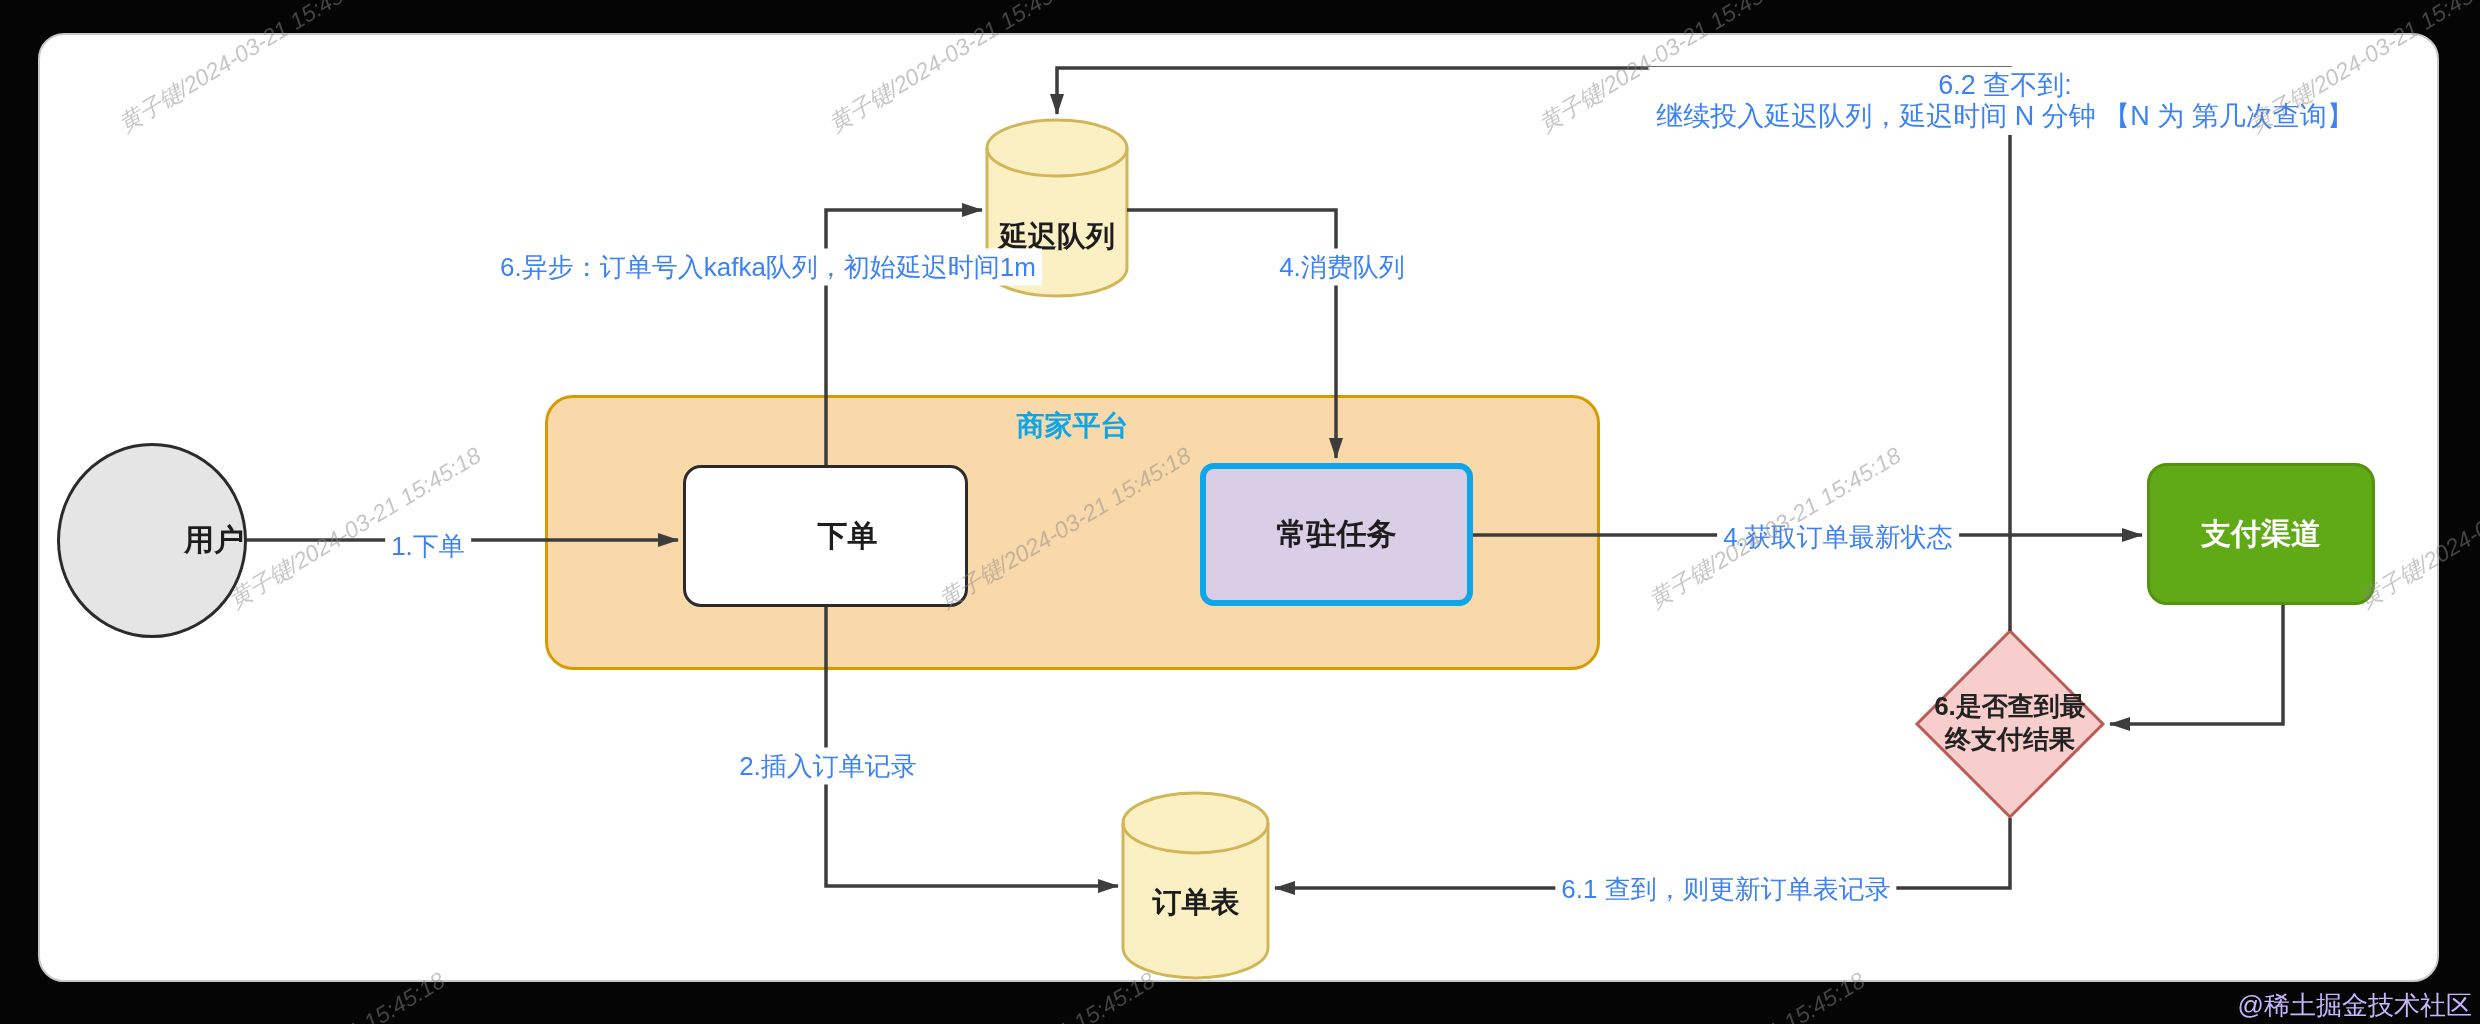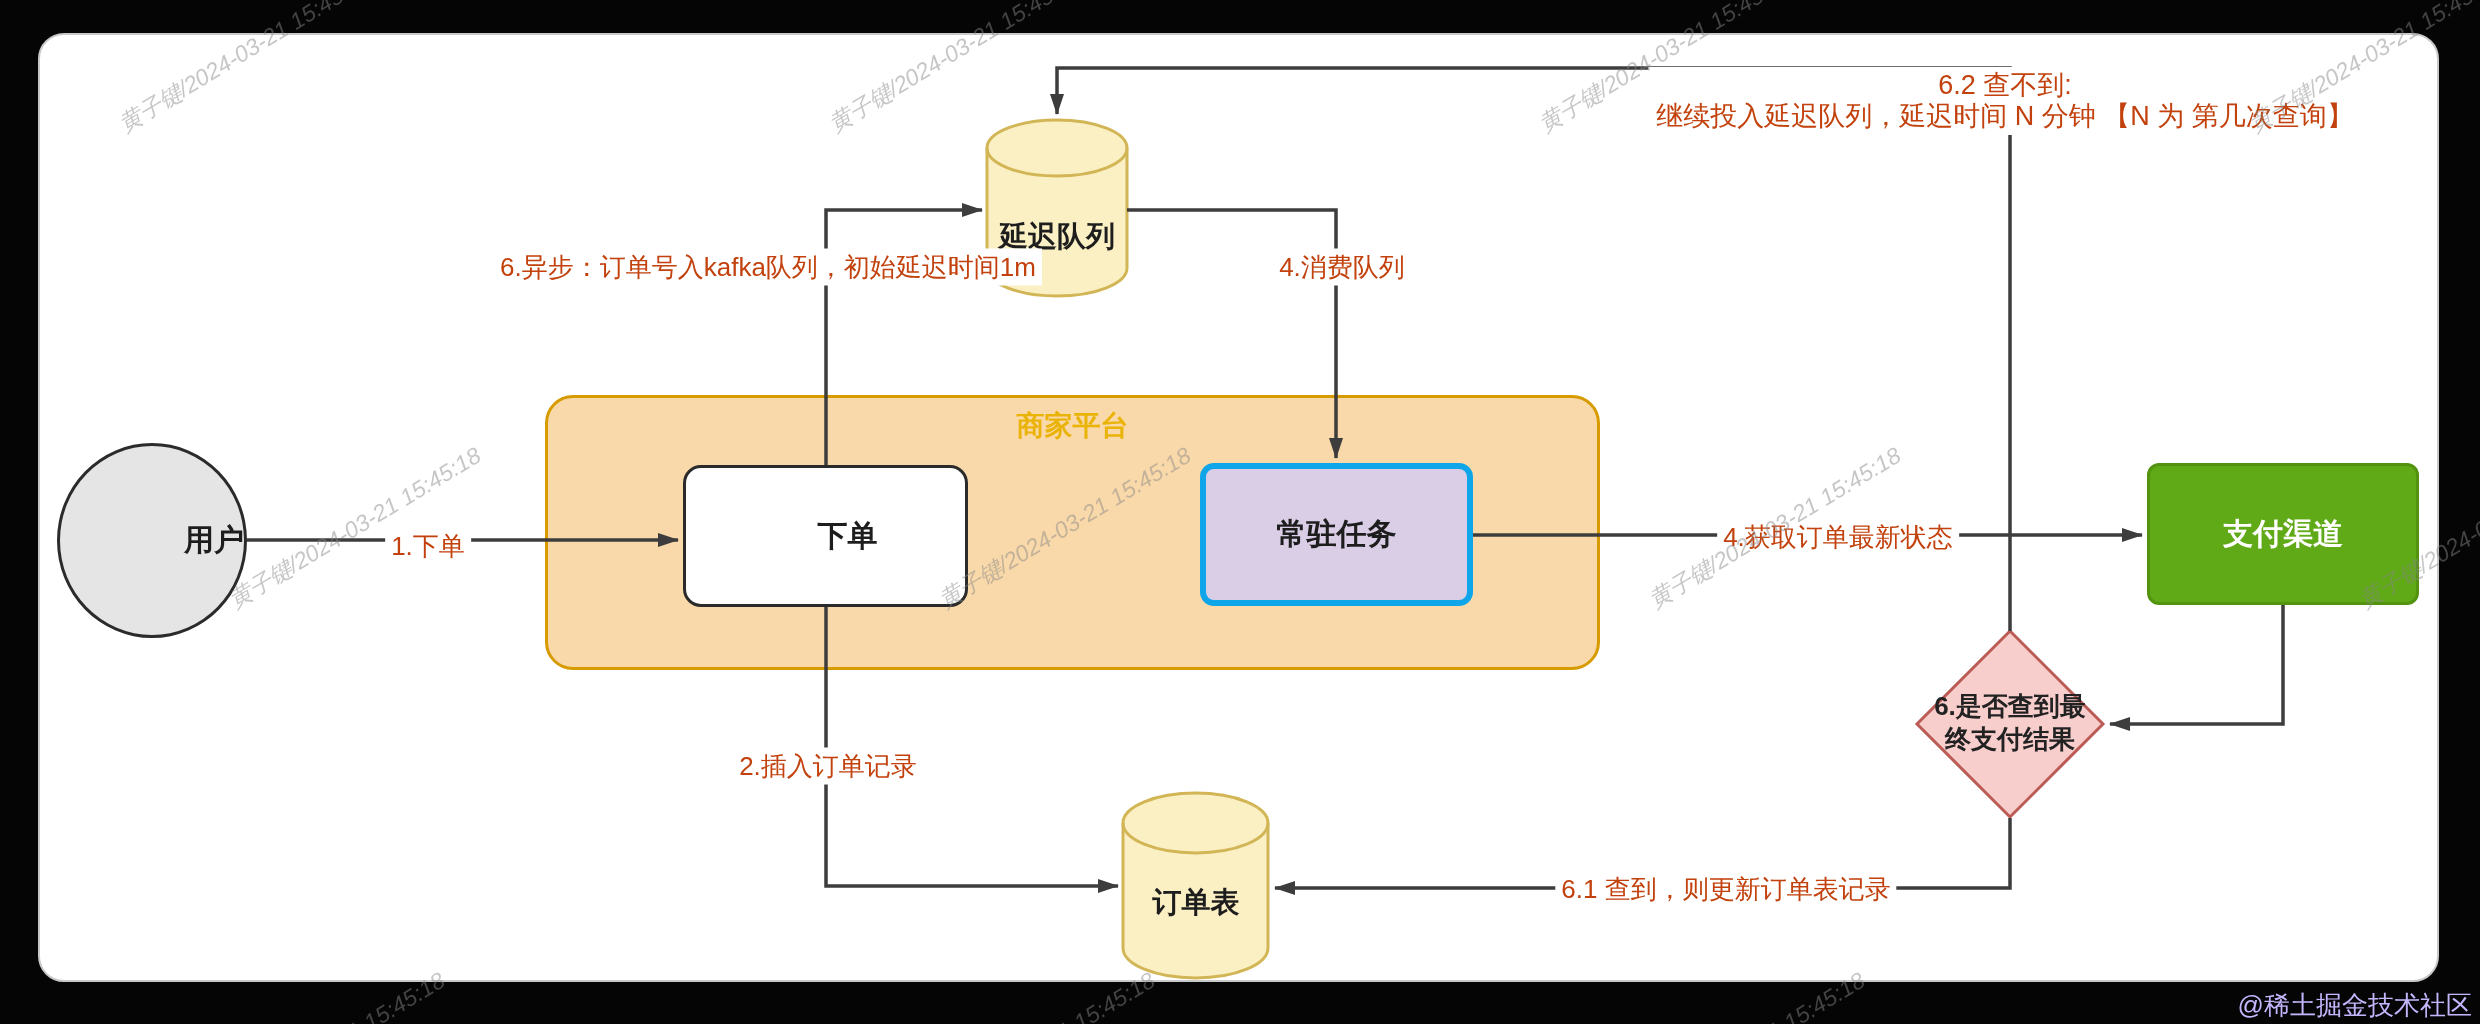--- a/index.html
+++ b/index.html
@@ -4,39 +4,39 @@
 <style>
   html,body{margin:0;padding:0;background:#050505;}
   #stage{position:relative;width:2480px;height:1024px;background:#050505;overflow:hidden;
          font-family:"Liberation Sans","DejaVu Sans",sans-serif;}
   #card{position:absolute;left:38px;top:33px;width:2401px;height:949px;background:#ffffff;
         border:2px solid #c9c9c9;border-radius:26px;box-sizing:border-box;}
   
   .container-box{position:absolute;left:545px;top:395px;width:1055px;height:275px;
         background:#F9D9A9;border:3px solid #D79B00;border-radius:28px;box-sizing:border-box;z-index:2;}
   .container-title{position:absolute;left:545px;top:407px;width:1055px;text-align:center;
-        font-size:28px;font-weight:600;color:#eab308;z-index:3;}
+        font-size:28px;font-weight:600;color:#0ea5e9;z-index:3;}
   
   #wires{position:absolute;left:0;top:0;width:2480px;height:1024px;z-index:4;}
   
   .node{position:absolute;display:flex;align-items:center;justify-content:center;
         box-sizing:border-box;z-index:5;font-size:30px;font-weight:600;color:#1d1d1d;}
   #n-user{left:57px;top:443px;width:190px;height:195px;background:#e5e5e5;border:3px solid #2b2b2b;border-radius:50%;justify-content:flex-end;}
   #n-place-order{left:683px;top:465px;width:285px;height:142px;background:#fff;border:3px solid #2b2b2b;border-radius:18px;padding-left:44px;}
   #n-resident-task{left:1200px;top:463px;width:273px;height:143px;background:#DACDE6;border:6px solid #0ea5e9;border-radius:14px;}
-  #n-payment{left:2147px;top:463px;width:272px;height:142px;background:#60A917;border:3px solid #539310;border-radius:12px;
+  #n-payment{left:2147px;top:463px;width:228px;height:142px;background:#60A917;border:3px solid #539310;border-radius:20px;
              color:#ffffff;font-weight:700;}
   .cyl-label{position:absolute;z-index:5;font-size:29px;font-weight:600;color:#1d1d1d;transform:translate(-50%,-50%);white-space:nowrap;}
   #lbl-delay{left:1057px;top:237px;}
   #lbl-order-table{left:1196px;top:903px;}
   #lbl-decision{position:absolute;left:2010px;top:723px;transform:translate(-50%,-50%);z-index:5;
         font-size:26px;font-weight:600;color:#222;text-align:center;line-height:33px;white-space:nowrap;}
   
   .edge-label{position:absolute;transform:translate(-50%,-50%);background:#ffffff;padding:1px 6px;
-        font-size:26px;font-weight:500;color:#c2410c;white-space:nowrap;z-index:6;text-align:center;}
+        font-size:26px;font-weight:500;color:#3b82f6;white-space:nowrap;z-index:6;text-align:center;}
   #l-e1{left:380px;top:546px;margin-left:48px;}
   #l-e2{left:828px;top:766px;text-align:right;}
   #l-e3{left:768px;top:267px;}
   #l-e4{left:1342px;top:267px;}
   #l-e5{left:1838px;top:537px;}
   #l-e61{left:1726px;top:889px;}
   #l-e62{left:2005px;top:101px;font-size:27px;line-height:31px;padding:3px 8px;}
   
   .wm{position:absolute;transform:translate(-50%,-50%) rotate(-31deg);white-space:nowrap;
       font-size:23px;color:rgba(135,135,135,0.48);z-index:9;pointer-events:none;font-style:italic;}

